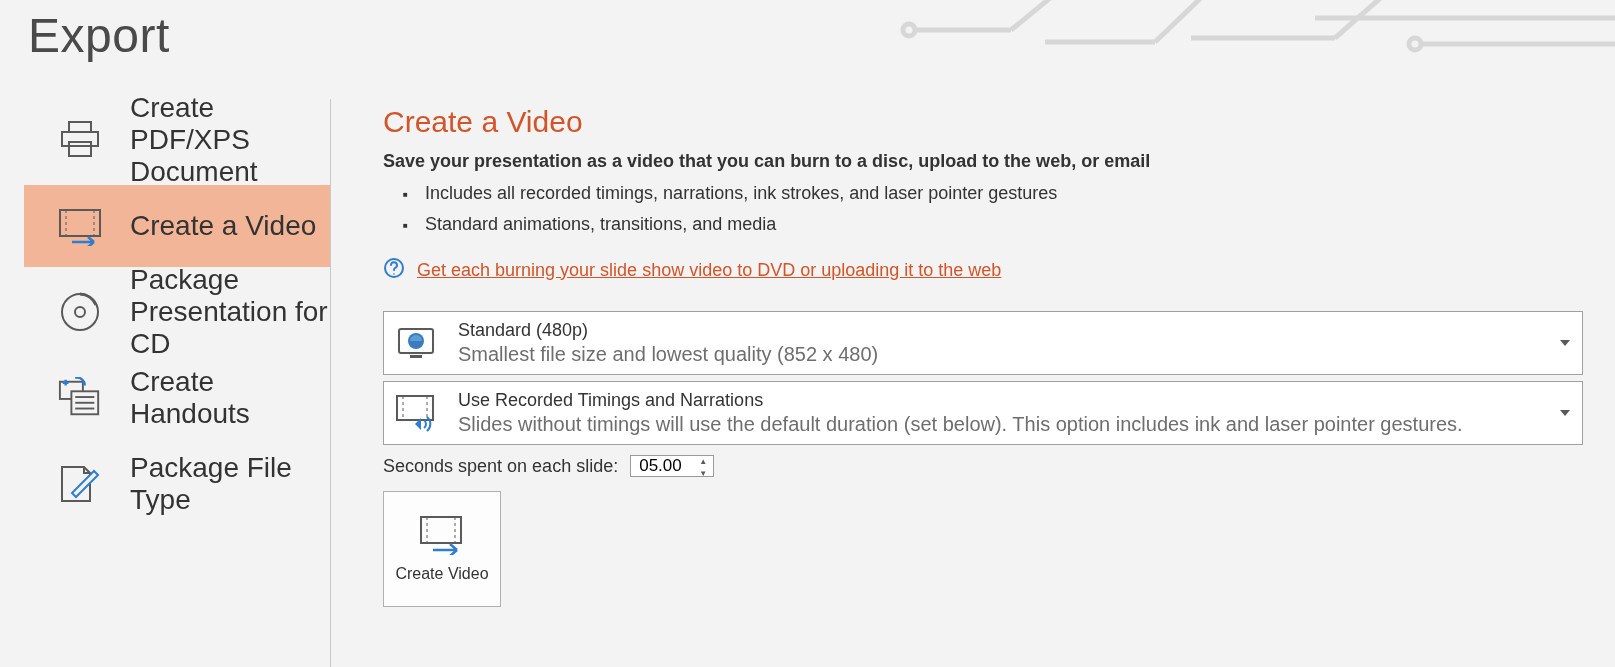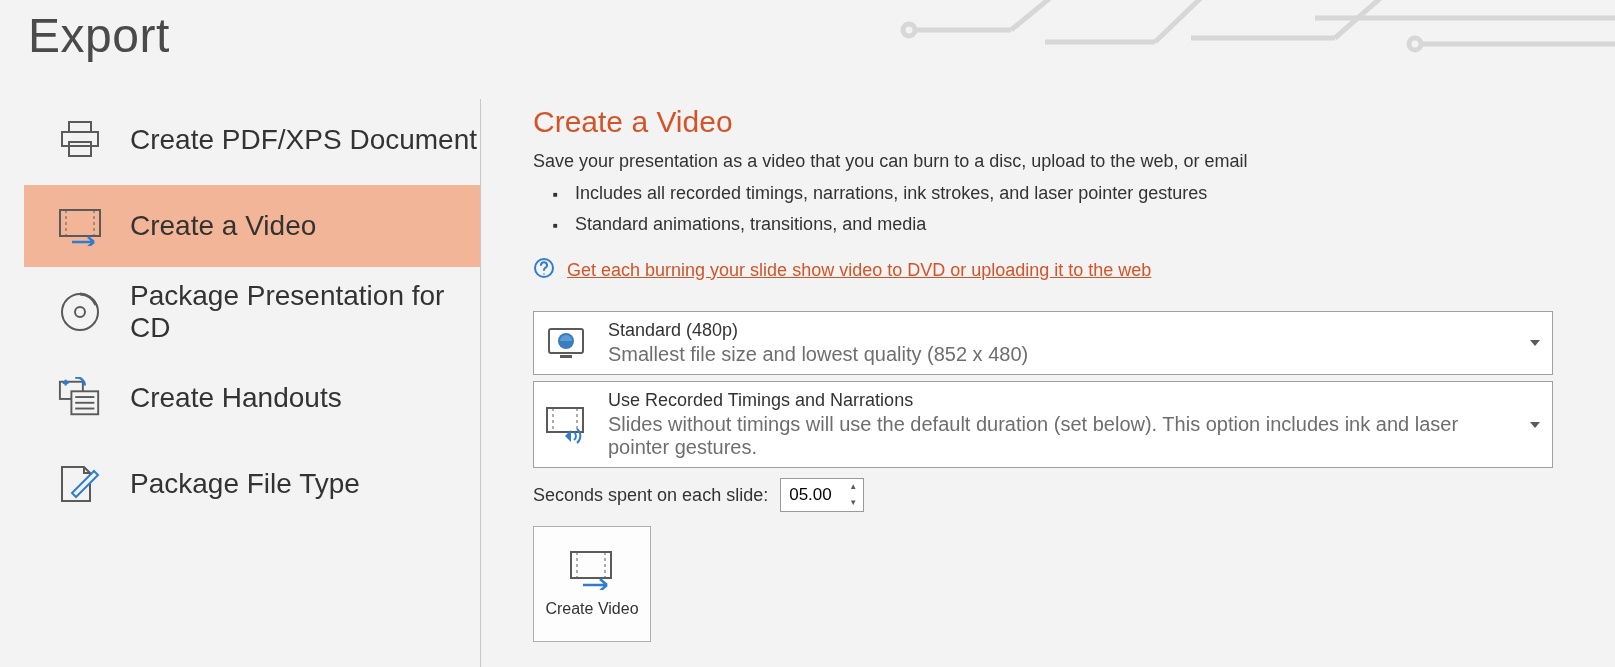--- a/index.html
+++ b/index.html
@@ -61,20 +61,21 @@
   .main h1 {
     font-size: 30px;
     font-weight: 400;
     color: #d35428;
     margin-bottom: 12px;
   }
   .main .desc {
     font-size: 18px;
     color: #333;
     margin-bottom: 6px;
+    font-weight: bold;
   }
   .main ul {
     list-style: none;
     padding-left: 20px;
   }
   .main ul li {
     font-size: 18px;
     line-height: 1.7;
     position: relative;
     padding-left: 22px;
@@ -94,21 +95,21 @@
     margin: 18px 0 28px 0;
   }
   .help-row a {
     color: #d35428;
     font-size: 18px;
     text-decoration: underline;
   }
   .dropdown {
     border: 1px solid #a0a0a0;
     background: #fff;
-    width: 1020px;
+    width: 1200px;
     padding: 8px 36px 8px 10px;
     display: flex;
     align-items: center;
     gap: 20px;
     position: relative;
     cursor: pointer;
     margin-bottom: 6px;
   }
   .dropdown .dd-icon {
     width: 44px; height: 40px;
@@ -139,21 +140,21 @@
     align-items: center;
     gap: 12px;
     margin-top: 10px;
     font-size: 18px;
   }
   .spinner {
     border: 1px solid #9a9a9a;
     background: #fff;
     display: flex;
     align-items: stretch;
-    height: 34px;
+    height: 22px;
   }
   .spinner input {
     border: none;
     outline: none;
     width: 66px;
     padding: 0 8px;
     font-size: 17px;
     font-family: inherit;
   }
   .spinner .spin-btns {

